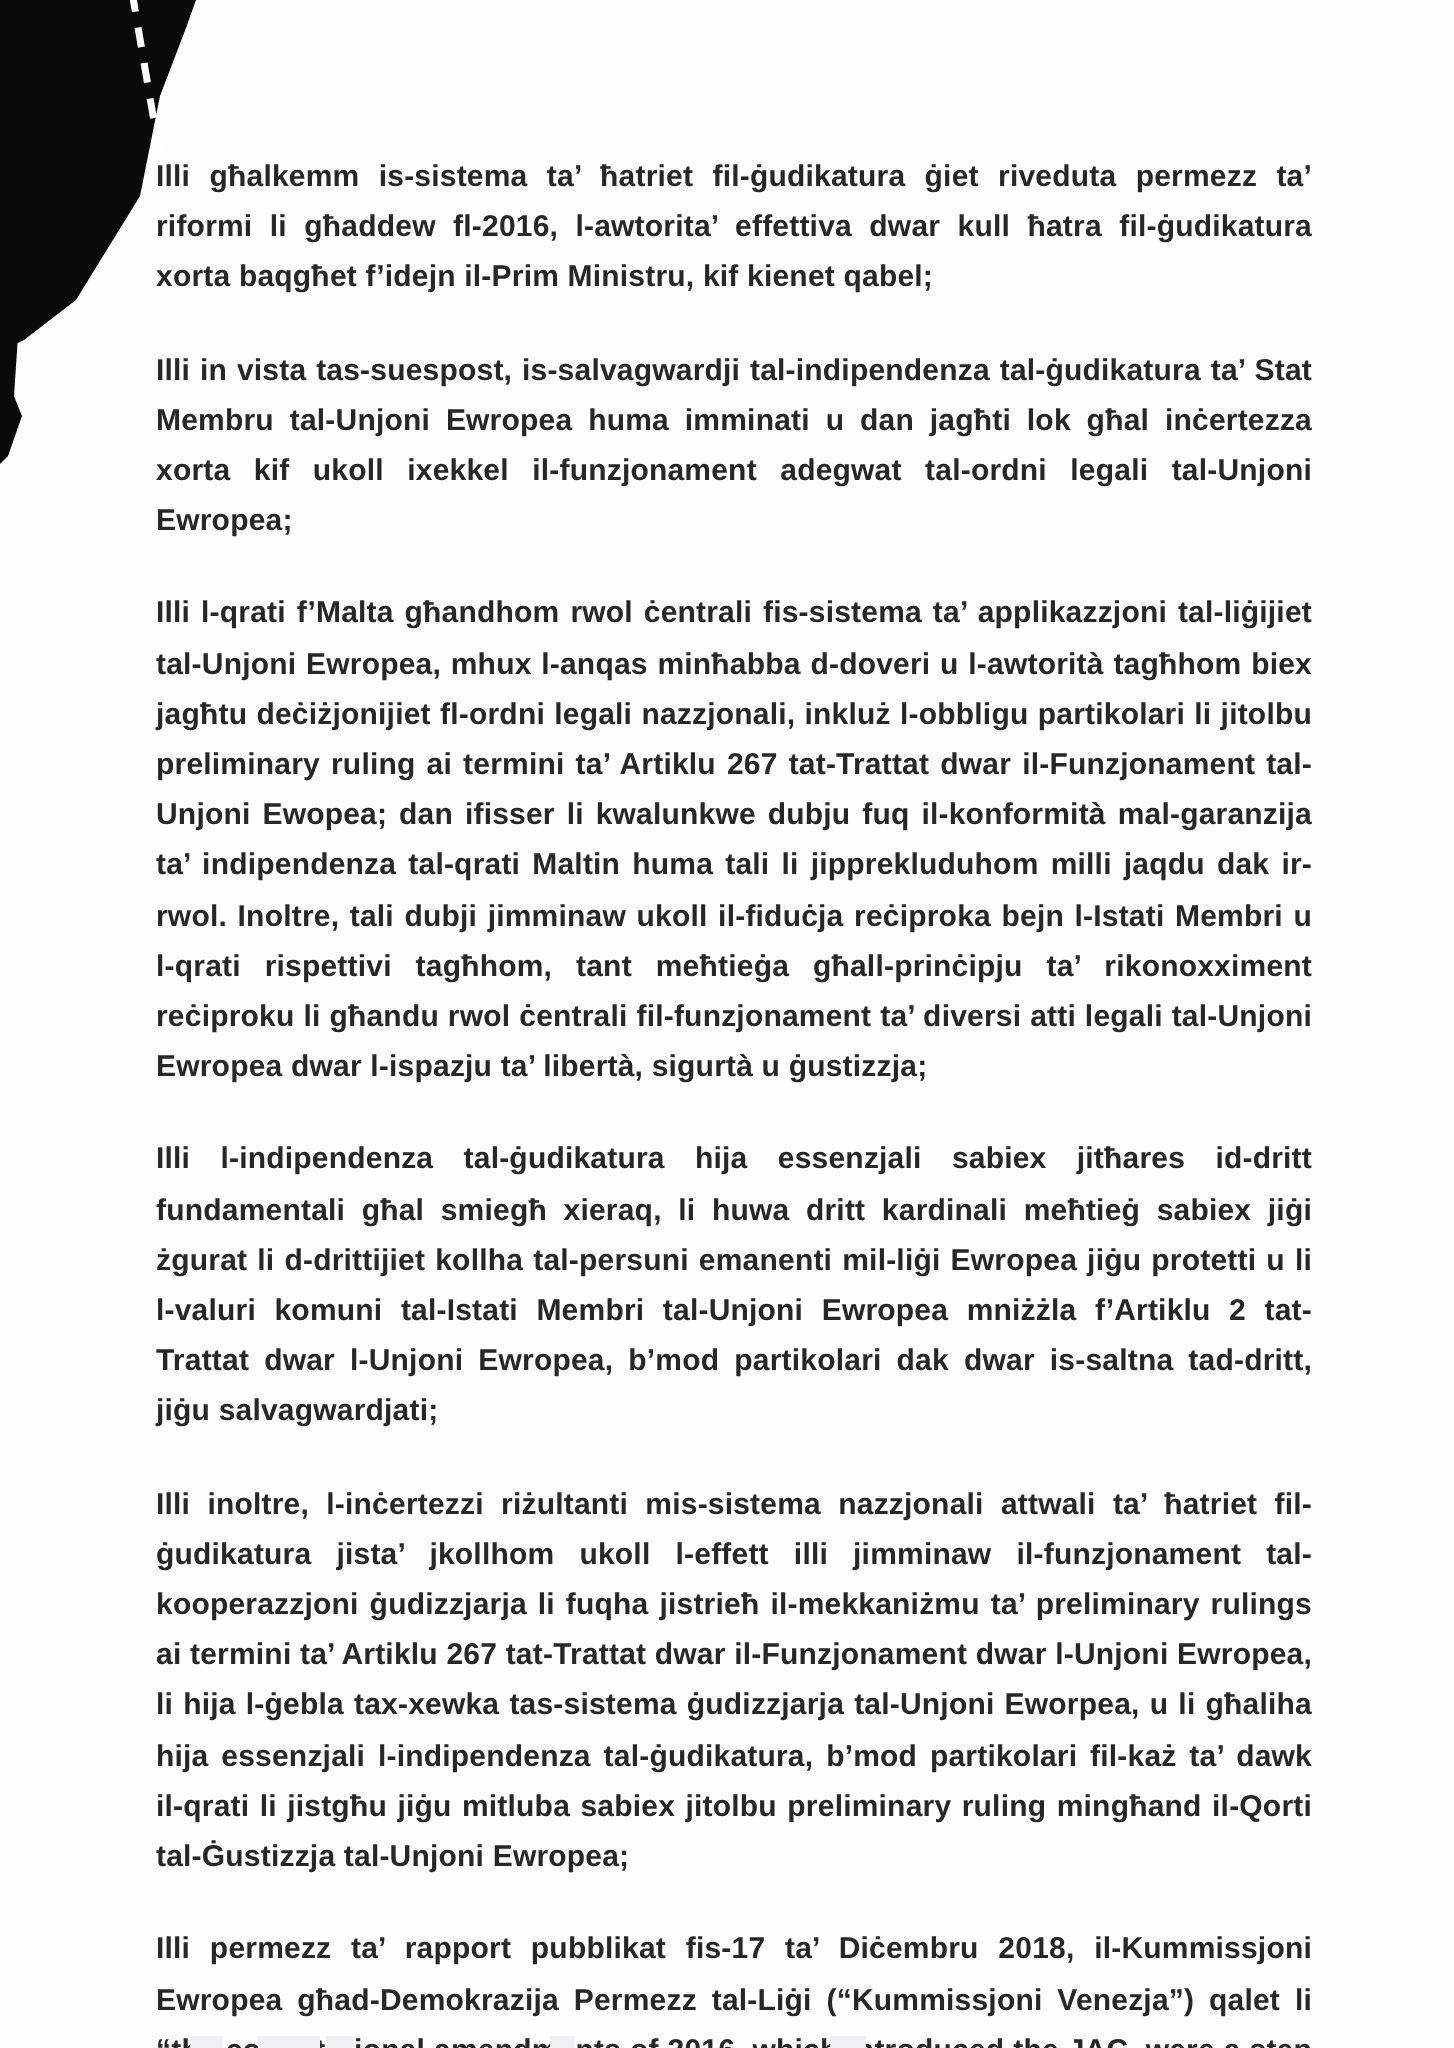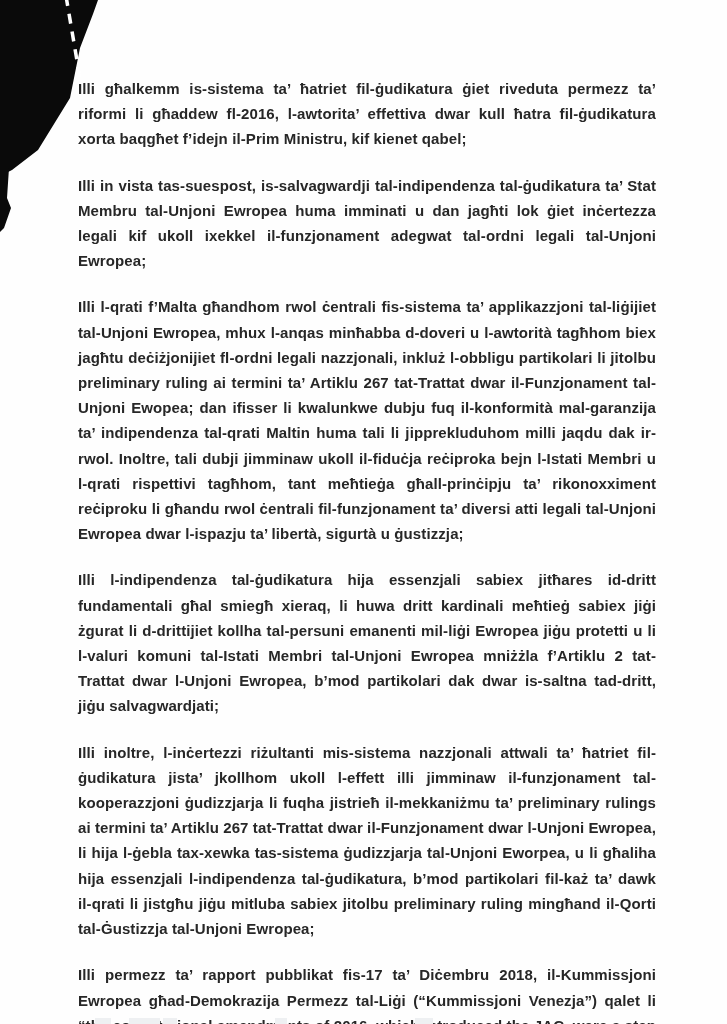--- a/index.html
+++ b/index.html
@@ -62,21 +62,21 @@
 <div class="page">
 
   <svg class="scan-corner" width="240" height="270" viewBox="0 0 240 270" aria-hidden="true">
     <polygon points="0,0 98,0 93,14 80,48 70,98 38,150 12,170 0,176" fill="#0a0a0a"></polygon>
     <polygon points="0,168 9,168 7,198 11,208 4,228 0,232" fill="#0a0a0a"></polygon>
     <line x1="66" y1="-4" x2="82" y2="90" stroke="#ffffff" stroke-width="3.5" stroke-dasharray="10 8"></line>
   </svg>
 
   <div class="doc-body">
       <p class="para"><span>Illi għalkemm is-sistema ta’ ħatriet fil-ġudikatura ġiet riveduta permezz ta’ riformi li għaddew fl-2016, l-awtorita’ effettiva dwar kull ħatra fil-ġudikatura xorta baqgħet f’idejn il-Prim Ministru, kif kienet qabel;</span></p>
-      <p class="para"><span>Illi in vista tas-suespost, is-salvagwardji tal-indipendenza tal-ġudikatura ta’ Stat Membru tal-Unjoni Ewropea huma imminati u dan jagħti lok ġiet inċertezza legali kif ukoll ixekkel il-funzjonament adegwat tal-ordni legali tal-Unjoni Ewropea;</span></p>
+      <p class="para"><span>Illi in vista tas-suespost, is-salvagwardji tal-indipendenza tal-ġudikatura ta’ Stat Membru tal-Unjoni Ewropea huma imminati u dan jagħti lok għal inċertezza xorta kif ukoll ixekkel il-funzjonament adegwat tal-ordni legali tal-Unjoni Ewropea;</span></p>
       <p class="para"><span>Illi l-qrati f’Malta għandhom rwol ċentrali fis-sistema ta’ applikazzjoni tal-liġijiet tal-Unjoni Ewropea, mhux l-anqas minħabba d-doveri u l-awtorità tagħhom biex jagħtu deċiżjonijiet fl-ordni legali nazzjonali, inkluż l-obbligu partikolari li jitolbu </span><span class="italic">preliminary ruling</span><span> ai termini ta’ Artiklu 267 tat-Trattat dwar il-Funzjonament tal-Unjoni Ewopea; dan ifisser li kwalunkwe dubju fuq il-konformità mal-garanzija ta’ indipendenza tal-qrati Maltin huma tali li jipprekluduhom milli jaqdu dak ir-rwol. Inoltre, tali dubji jimminaw ukoll il-fiduċja reċiproka bejn l-Istati Membri u l-qrati rispettivi tagħhom, tant meħtieġa għall-prinċipju ta’ rikonoxximent reċiproku li għandu rwol ċentrali fil-funzjonament ta’ diversi atti legali tal-Unjoni Ewropea dwar l-ispazju ta’ libertà, sigurtà u ġustizzja;</span></p>
       <p class="para"><span>Illi l-indipendenza tal-ġudikatura hija essenzjali sabiex jitħares id-dritt fundamentali għal smiegħ xieraq, li huwa dritt kardinali meħtieġ sabiex jiġi żgurat li d-drittijiet kollha tal-persuni emanenti mil-liġi Ewropea jiġu protetti u li l-valuri komuni tal-Istati Membri tal-Unjoni Ewropea mniżżla f’Artiklu 2 tat-Trattat dwar l-Unjoni Ewropea, b’mod partikolari dak dwar is-saltna tad-dritt, jiġu salvagwardjati;</span></p>
       <p class="para"><span>Illi inoltre, l-inċertezzi riżultanti mis-sistema nazzjonali attwali ta’ ħatriet fil-ġudikatura jista’ jkollhom ukoll l-effett illi jimminaw il-funzjonament tal-kooperazzjoni ġudizzjarja li fuqha jistrieħ il-mekkaniżmu ta’ </span><span class="italic">preliminary rulings</span><span> ai termini ta’ Artiklu 267 tat-Trattat dwar il-Funzjonament dwar l-Unjoni Ewropea, li hija l-ġebla tax-xewka tas-sistema ġudizzjarja tal-Unjoni Eworpea, u li għaliha hija essenzjali l-indipendenza tal-ġudikatura, b’mod partikolari fil-każ ta’ dawk il-qrati li jistgħu jiġu mitluba sabiex jitolbu </span><span class="italic">preliminary ruling</span><span> mingħand il-Qorti tal-Ġustizzja tal-Unjoni Ewropea;</span></p>
       <p class="para justify-last"><span>Illi permezz ta’ rapport pubblikat fis-17 ta’ Diċembru 2018, il-Kummissjoni Ewropea għad-Demokrazija Permezz tal-Liġi (“Kummissjoni Venezja”) qalet li </span><span class="italic">“the constitutional amendments of 2016, which introduced the JAC, were a step in the right direction, but fall short of ensuring judicial independence. Further steps are required. The principle of independence of the judiciary requires that the selection of</span></p>
     </div>
 
   <div class="scan-bottom-artifacts">
       <div class="dash" style="left: 95px; width: 16px;"></div>
       <div class="dash" style="left: 129px; width: 31px;"></div>
       <div class="dash" style="left: 163px; width: 14px;"></div>

